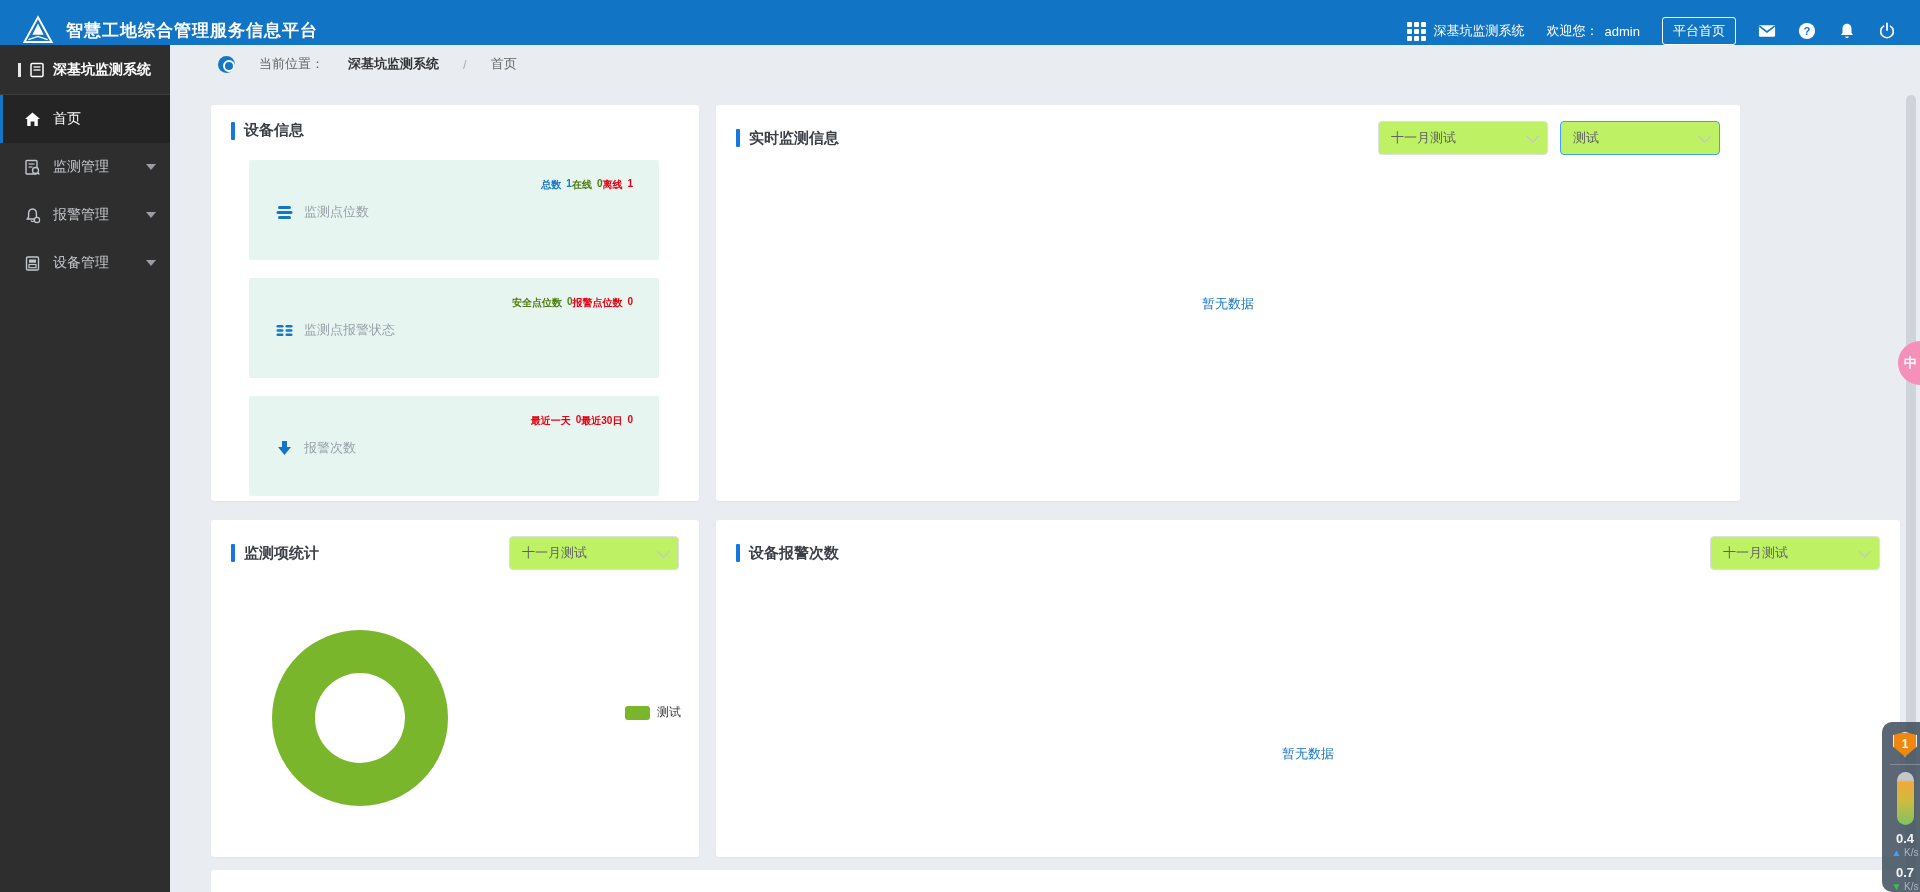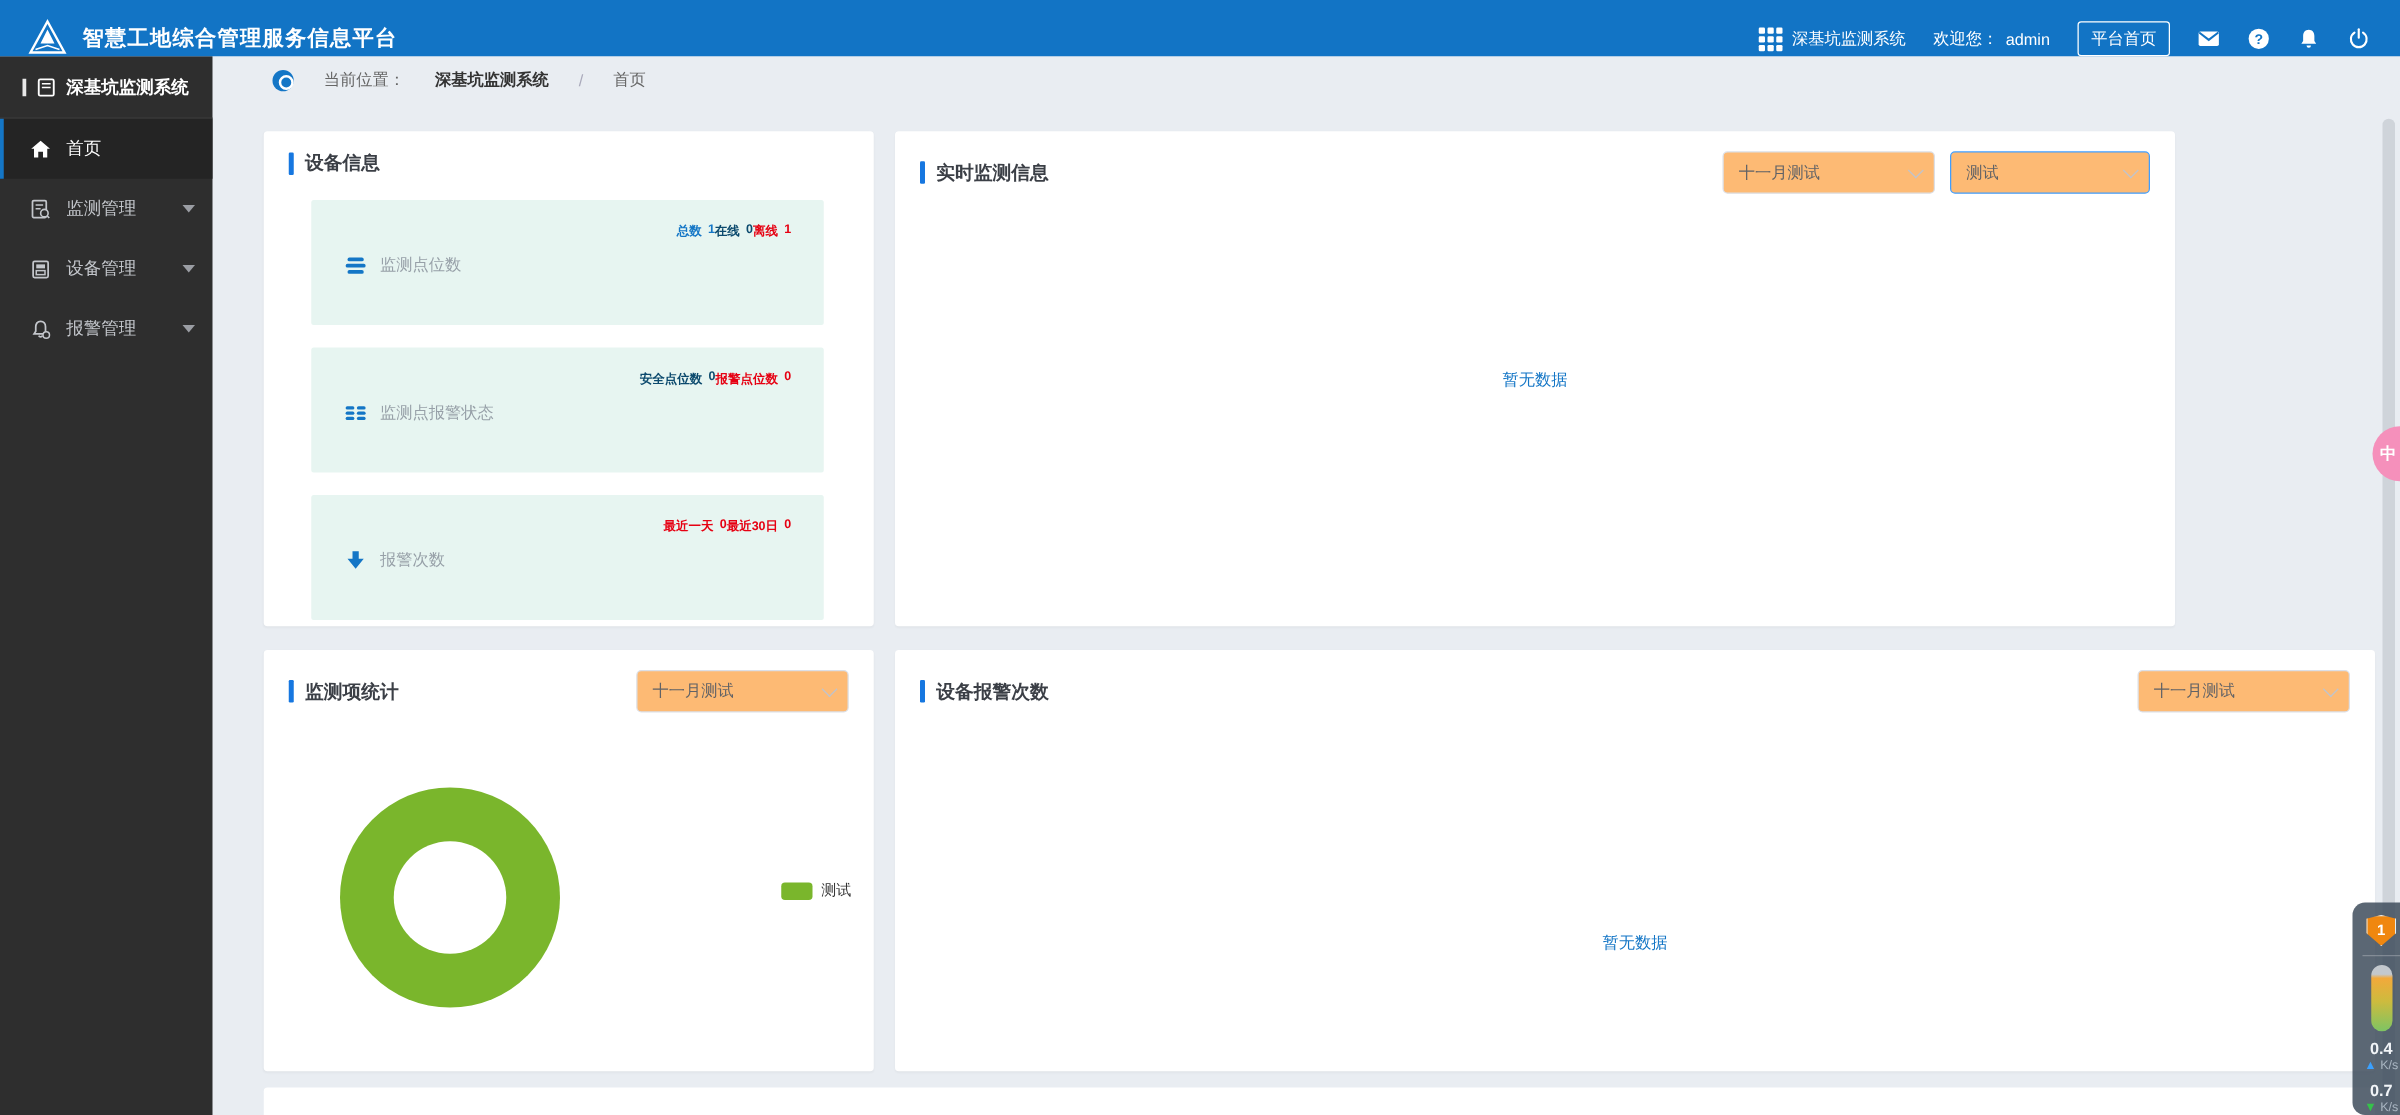--- a/index.html
+++ b/index.html
@@ -42,35 +42,35 @@
                 background:#1476c6; border:2.5px solid #fff; }
   .crumb-root { color:#333; font-weight:bold; }
   .crumb-sep { color:#aab; }
 
   .card { position:absolute; background:#fff; border-radius:3px; box-shadow:0 1px 2px rgba(0,0,0,.04); }
   .card-head { display:flex; align-items:center; padding:16px 20px 0 20px; }
   .tbar { width:4px; height:18px; background:#1677e0; border-radius:1px; margin-right:9px; }
   .card-title { font-size:15px; font-weight:bold; color:#3b3f46; }
 
   .sel { display:flex; align-items:center; justify-content:space-between; height:34px; border:1px solid #dcdfe6;
-         border-radius:4px; background:#fdba74; padding:0 12px; font-size:13px; color:#606266; cursor:pointer; }
+         border-radius:4px; background:#bef264; padding:0 12px; font-size:13px; color:#606266; cursor:pointer; }
   .sel.focused { border-color:#409eff; }
   .sel .chev { width:9px; height:9px; border-right:1.6px solid #c0c4cc; border-bottom:1.6px solid #c0c4cc;
                transform:rotate(45deg) translateY(-3px); }
 
   
   .panel { margin:0 40px 18px 38px; height:100px; background:#e7f5f1; border-radius:2px; padding:18px 26px 14px 26px;
            display:flex; flex-direction:row; justify-content:space-between; }
   .panel-top { display:flex; align-items:center; gap:10px; font-size:13px; color:#97a0a8; }
   .picon { width:19px; height:19px; display:inline-flex; }
   .picon svg { width:19px; height:19px; }
   .stat-row { display:flex; justify-content:space-around; font-size:10px; font-weight:bold; padding-bottom:4px; }
   .stat { display:flex; gap:5px; }
   .tone-blue { color:#1476c6; }
-  .tone-green { color:#0c4a6e; }
+  .tone-green { color:#4d7c0f; }
   .tone-red { color:#e60012; }
 
   .empty-hint { position:absolute; left:0; right:0; text-align:center; font-size:13px; color:#1476c6; }
 
   
   .donut { position:absolute; left:61px; top:110px; width:176px; height:176px; border-radius:50%; background:#7ab62c; }
   .donut::after { content:""; position:absolute; left:43px; top:43px; width:90px; height:90px; border-radius:50%; background:#fff; }
   .legend { position:absolute; left:414px; top:184px; display:flex; align-items:center; gap:7px; font-size:12px; color:#333; }
   .legend .swatch { width:25px; height:14px; border-radius:3px; background:#7ab62c; }
 
@@ -183,37 +183,37 @@
               <circle cx="11.5" cy="11.5" r="3" fill="#2e2e2e" stroke="#c3c6cb" stroke-width="1.3"></circle>
               <line x1="13.6" y1="13.6" x2="15.4" y2="15.4" stroke="#c3c6cb" stroke-width="1.4"></line>
             </svg>
         </span>
         <span>监测管理</span>
         <span class="caret"></span>
       </div>
       <div class="menu-item">
         <span class="micon">
           <svg viewBox="0 0 17 17">
+              <path d="M8.5 2 C6 2 4.6 4 4.6 6.4 V10 L3.3 12 H13.7 L12.4 10 V6.4 C12.4 4 11 2 8.5 2 Z" fill="none" stroke="#c3c6cb" stroke-width="1.4"></path>
+              <path d="M7 13.5 a1.6 1.6 0 0 0 3 0" fill="none" stroke="#c3c6cb" stroke-width="1.3"></path>
+              <circle cx="13" cy="13" r="2.6" fill="#2e2e2e" stroke="#c3c6cb" stroke-width="1.2"></circle>
+            </svg>
+        </span>
+        <span>报警管理</span>
+        <span class="caret"></span>
+      </div>
+      <div class="menu-item">
+        <span class="micon">
+          <svg viewBox="0 0 17 17">
               <rect x="2.5" y="2" width="12" height="13" rx="1.2" fill="none" stroke="#c3c6cb" stroke-width="1.4"></rect>
               <rect x="5" y="4.5" width="7" height="3.2" fill="#c3c6cb"></rect>
               <rect x="5" y="9.5" width="7" height="3.2" fill="none" stroke="#c3c6cb" stroke-width="1.2"></rect>
             </svg>
         </span>
         <span>设备管理</span>
-        <span class="caret"></span>
-      </div>
-      <div class="menu-item">
-        <span class="micon">
-          <svg viewBox="0 0 17 17">
-              <path d="M8.5 2 C6 2 4.6 4 4.6 6.4 V10 L3.3 12 H13.7 L12.4 10 V6.4 C12.4 4 11 2 8.5 2 Z" fill="none" stroke="#c3c6cb" stroke-width="1.4"></path>
-              <path d="M7 13.5 a1.6 1.6 0 0 0 3 0" fill="none" stroke="#c3c6cb" stroke-width="1.3"></path>
-              <circle cx="13" cy="13" r="2.6" fill="#2e2e2e" stroke="#c3c6cb" stroke-width="1.2"></circle>
-            </svg>
-        </span>
-        <span>报警管理</span>
         <span class="caret"></span>
       </div>
     </nav>
   </aside>
 
   <div class="main">
 
     <div class="crumbs">
       <span class="pin"></span>
       <span>当前位置：</span>

